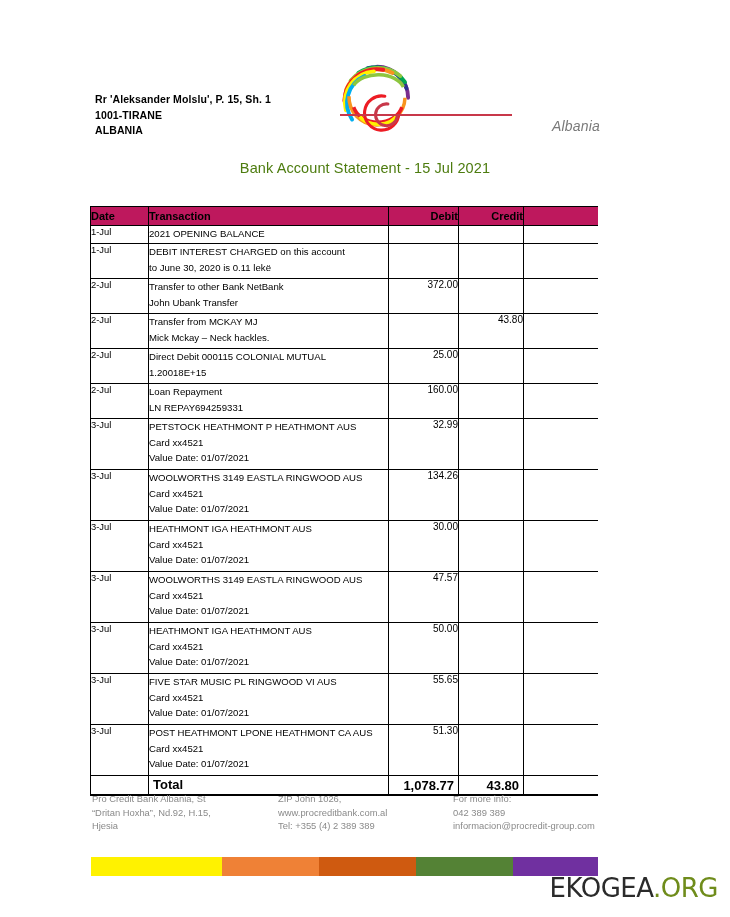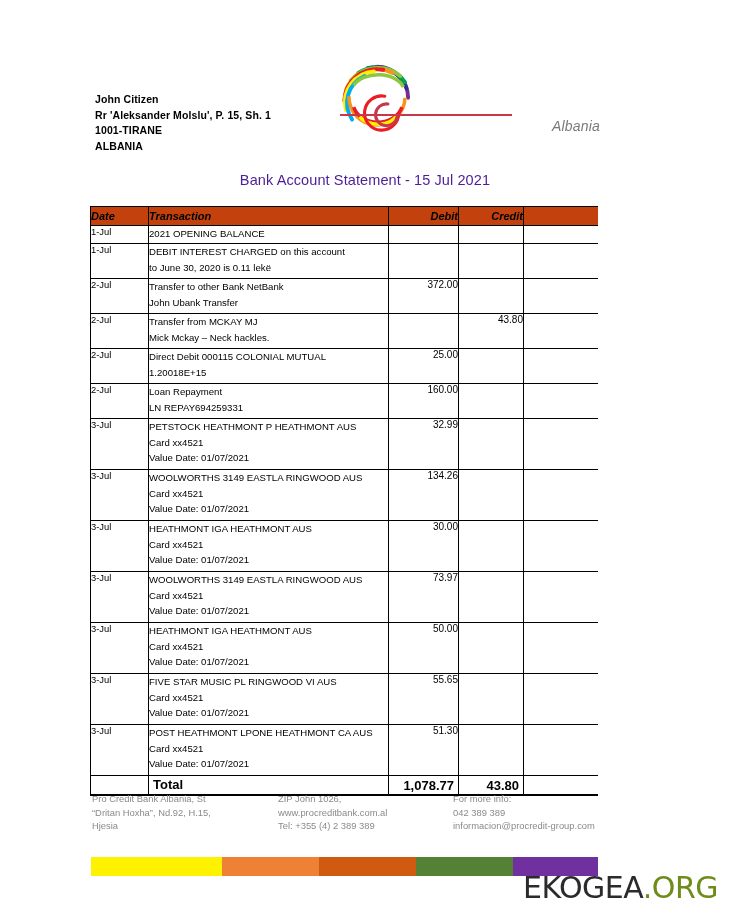--- a/index.html
+++ b/index.html
@@ -17,36 +17,36 @@
 
   .logo-wrap{position:absolute;left:248px;top:0px;width:262px;height:95px;}
   .logo-mark{position:absolute;left:0px;top:2px;width:78px;height:70px;}
   .brand{position:absolute;left:82px;top:24px;width:180px;}
   .brand-name{font-size:25px;font-weight:bold;font-style:italic;color:#c8384a;
     letter-spacing:-.3px;line-height:28px;white-space:nowrap;}
   .brand-rule{position:absolute;left:2px;top:54px;width:172px;height:1.5px;background:#c8384a;}
   .brand-sub{position:absolute;right:0px;top:58px;font-size:14px;font-style:italic;
     color:#7a7a7a;letter-spacing:.2px;}
 
-  .doc-title{position:absolute;left:0;top:172px;width:730px;text-align:center;
-    font-size:14.5px;color:#4c1d95;letter-spacing:.1px;}
+  .doc-title{position:absolute;left:0;top:160px;width:730px;text-align:center;
+    font-size:14.5px;color:#4d7c0f;letter-spacing:.1px;}
 
   
   .table-clip{position:absolute;left:90px;top:206px;width:508px;overflow:hidden;}
   table.stmt{border-collapse:collapse;table-layout:fixed;width:640px;
     font-size:9.6px;color:#000;}
   table.stmt td,table.stmt th{border:1px solid #000;padding:0;vertical-align:top;}
   col.c-date{width:58px;}
   col.c-tran{width:240px;}
   col.c-deb{width:70px;}
   col.c-cre{width:65px;}
   col.c-bal{width:207px;}
 
-  thead th{background:#c2410c;font-size:11px;font-weight:bold;height:18px;
-    line-height:18px;padding:0 4px;text-align:left;border-bottom:1.6px solid #000;font-style:italic;}
+  thead th{background:#be185d;font-size:11px;font-weight:bold;height:18px;
+    line-height:18px;padding:0 4px;text-align:left;border-bottom:1.6px solid #000;}
   thead th.r{text-align:right;}
 
   td.date{padding:2px 0 0 3px;font-size:9.4px;white-space:nowrap;}
   td.tran{padding:2px 0 2px 4px;}
   td.tran .ln{line-height:15.5px;white-space:nowrap;}
   td.num{text-align:right;padding:0 4px 2px 0;font-size:10px;
     vertical-align:bottom;white-space:nowrap;}
 
   tr.r2 td{height:34px;}
   tr.r3 td{height:50px;}
@@ -61,34 +61,33 @@
   .footer{position:absolute;left:92px;top:792px;width:520px;
     font-size:9.4px;color:#8a8a8a;line-height:13.5px;}
   .fcol{position:absolute;top:0;}
   .fcol.a{left:0px;width:150px;}
   .fcol.b{left:186px;width:160px;white-space:nowrap;}
   .fcol.c{left:361px;width:175px;white-space:nowrap;overflow:hidden;}
 
   .colorbar{position:absolute;left:91px;top:857px;width:507px;height:19px;display:flex;}
   .colorbar span{display:block;height:100%;}
 
-  .watermark{position:absolute;right:12px;top:873px;font-size:30px;
+  .watermark{position:absolute;right:12px;top:873px;font-size:26px;
     letter-spacing:-.5px;line-height:30px;font-family:"DejaVu Sans",sans-serif;}
   .wm-a{color:#2b2b2b;}
   .wm-b{color:#6f8c1b;}
 </style>
 </head>
 <body>
 
 <div class="page">
 
   <div class="header">
 
     <div class="addr">
-      <div>John Citizen</div>
       <div>Rr 'Aleksander Molslu', P. 15, Sh. 1</div>
       <div>1001-TIRANE</div>
       <div>ALBANIA</div>
     </div>
 
     <div class="logo-wrap">
       <svg class="logo-mark" viewBox="0 0 100 90">
         <g fill="none" stroke-width="5" stroke-linecap="round">
           <path d="M50 6 A40 40 0 0 1 90 46" stroke="#7b2d8e"></path>
           <path d="M38 8 A42 42 0 0 1 88 34" stroke="#2e3192"></path>
@@ -229,21 +228,21 @@
             <td class="num"></td>
             <td class="num">554.44</td>
           </tr>
           <tr class="r3">
             <td class="date">3-Jul</td>
             <td class="tran">
               <div class="ln">WOOLWORTHS 3149 EASTLA RINGWOOD AUS</div>
               <div class="ln">Card xx4521</div>
               <div class="ln">Value Date: 01/07/2021</div>
             </td>
-            <td class="num">73.97</td>
+            <td class="num">47.57</td>
             <td class="num"></td>
             <td class="num">506.87</td>
           </tr>
           <tr class="r3">
             <td class="date">3-Jul</td>
             <td class="tran">
               <div class="ln">HEATHMONT IGA HEATHMONT AUS</div>
               <div class="ln">Card xx4521</div>
               <div class="ln">Value Date: 01/07/2021</div>
             </td>

